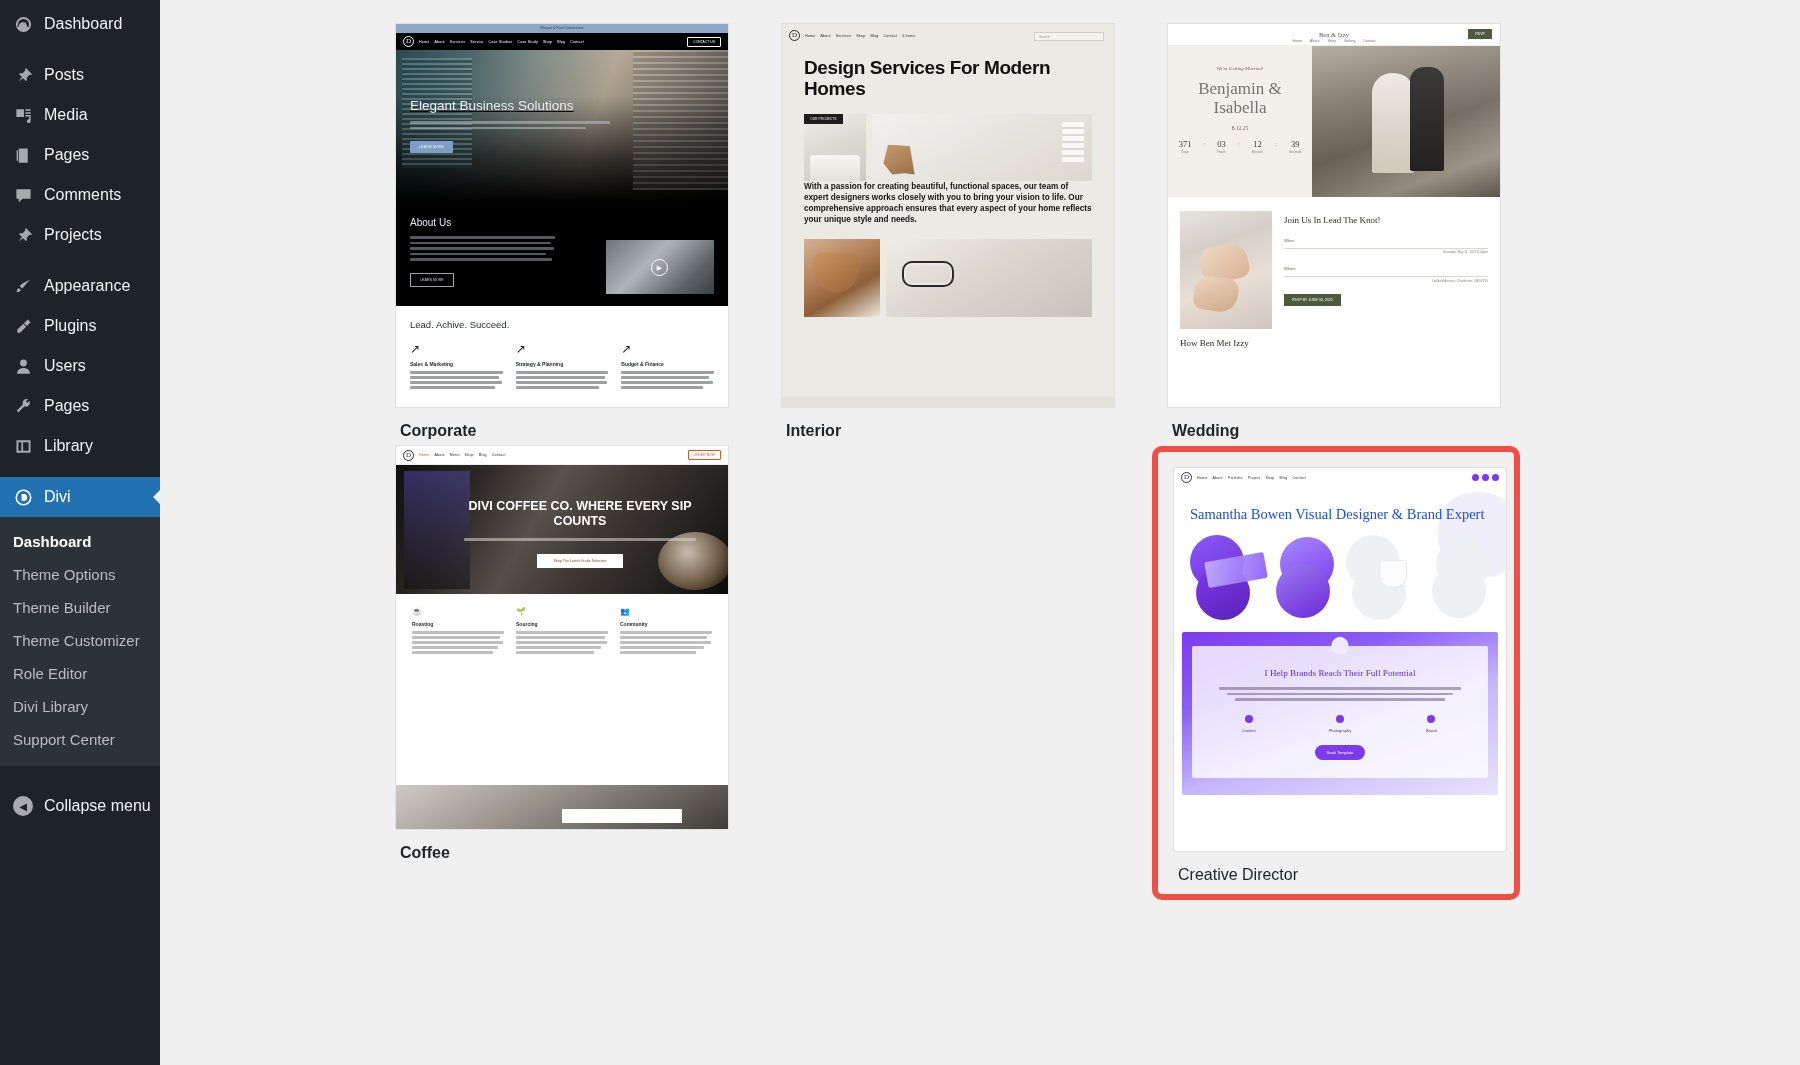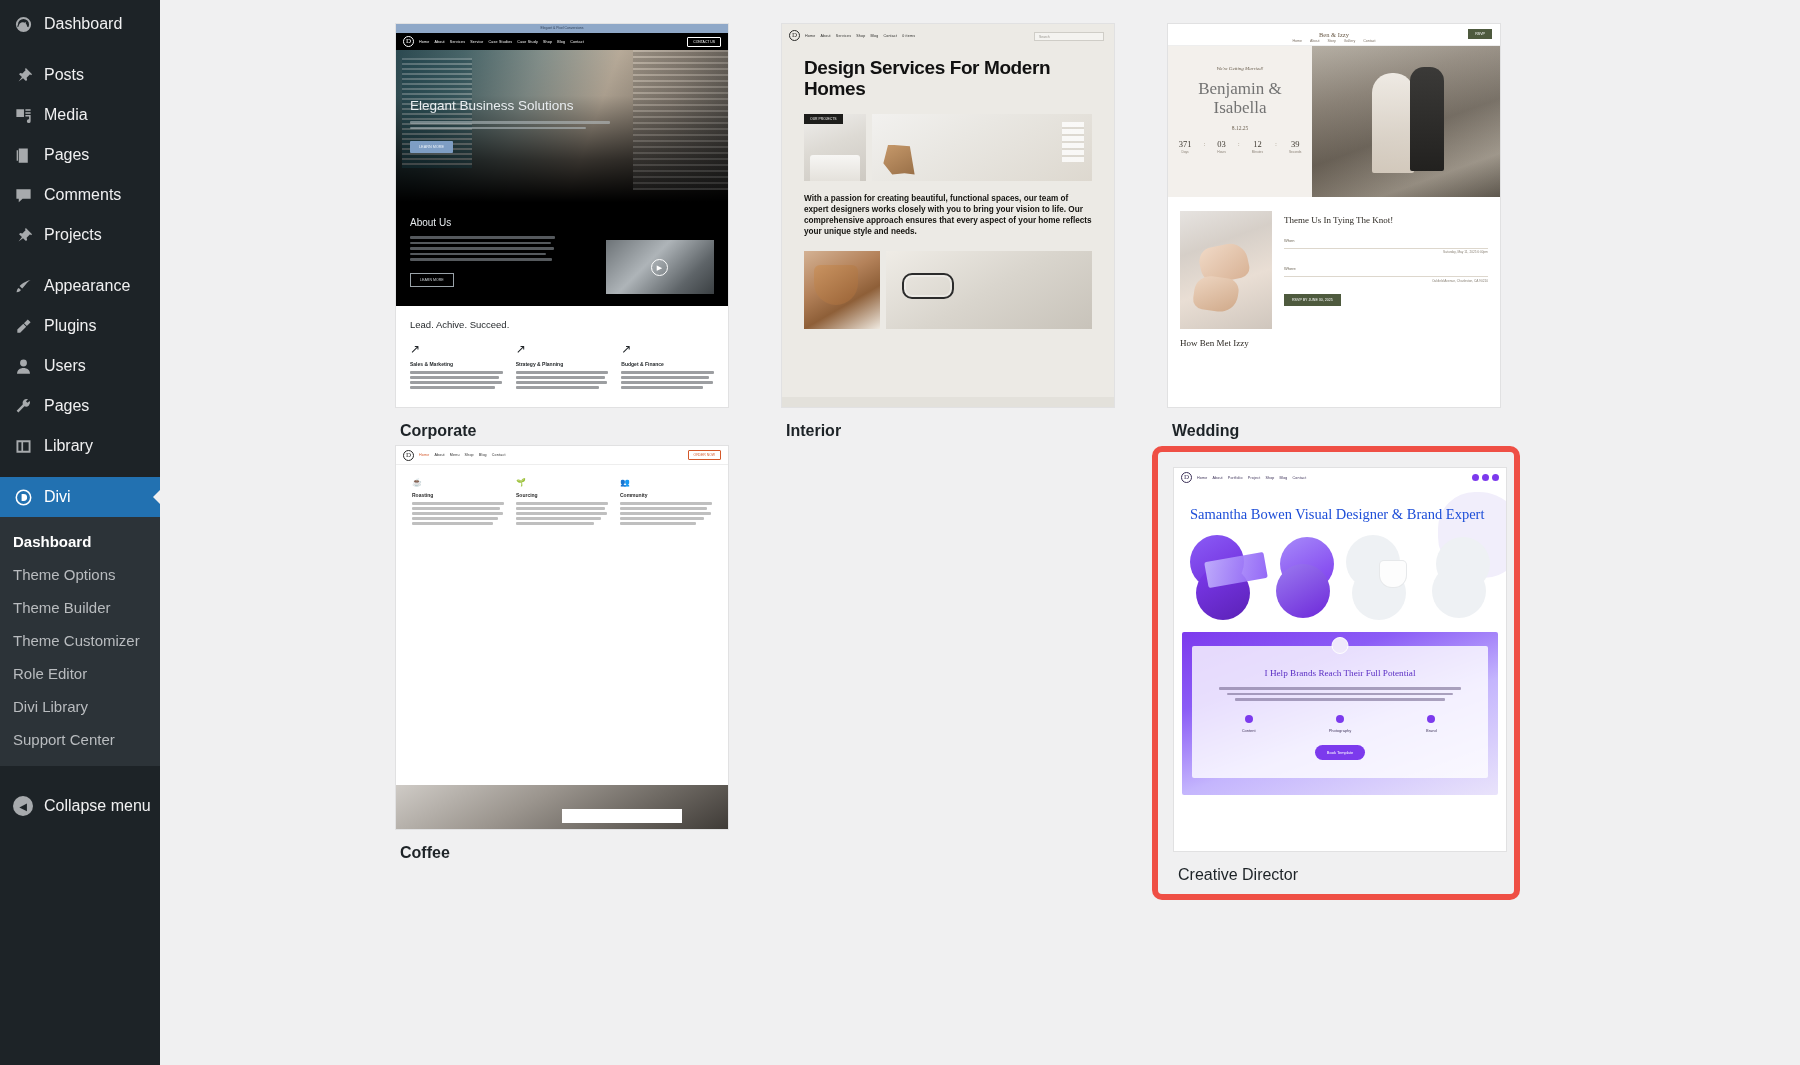--- a/index.html
+++ b/index.html
@@ -160,21 +160,21 @@
   .c1-hero::before {
     content:""; position:absolute; left:6px; top:8px; width:70px; height:110px;
     background: repeating-linear-gradient(180deg, rgba(255,255,255,.20) 0 2px, rgba(20,60,70,.35) 2px 5px);
     filter: blur(.4px);
   }
   .c1-hero::after {
     content:""; position:absolute; right:0px; top:0px; width:95px; height:140px;
     background: repeating-linear-gradient(180deg, rgba(255,255,255,.22) 0 2px, rgba(70,70,70,.3) 2px 6px);
     opacity:.75;
   }
-  .c1-hero-inner { position: absolute; left: 14px; top: 48px; right: 17px; z-index: 3; }
+  .c1-hero-inner { position: absolute; left: 14px; top: 48px; right: 17px; z-index: 3; text-decoration: underline; }
   .c1-h1 { color: #e9edf0; font-size: 13.5px; line-height: 1.22; font-weight: 400; }
   .c1-sub { color: #b9c2c7; margin-top: 7px; width: 200px; }
   .c1-sub .blurline { margin-bottom: 3px; }
   .c1-cta {
     margin-top: 9px; background: #7e9ec4; color: #eaf1f8;
     font-size: 3.8px; padding: 4px 9px; display: inline-block; border-radius: 1px;
   }
   .c1-about { background: #000; padding: 15px 14px 16px; position: relative; height: 104px; }
   .c1-about h3 { color: #e7ebee; font-size: 10px; font-weight: 400; }
   .c1-about .body { margin-top: 8px; width: 145px; color: #9aa3a9; }
@@ -233,21 +233,21 @@
     content:""; position:absolute; left:10px; bottom:6px; width:34px; height:30px;
     background: linear-gradient(150deg,#c08b55,#8a5a2c);
     clip-path: polygon(18% 0,82% 6%,96% 100%,66% 96%,30% 100%,4% 62%);
     opacity: .85;
   }
   .c2-img2::after {
     content:""; position:absolute; right:8px; top:8px; width:22px; height:40px;
     background: repeating-linear-gradient(180deg, rgba(255,255,255,.8) 0 5px, rgba(220,216,208,.9) 5px 7px);
   }
   .c2-para {
-    margin-top: 12px; font-size: 8.2px; font-weight: 700;
+    font-size: 8.2px; font-weight: 700;
     line-height: 1.38; color: #14130f;
   }
   .c2-imgs2 { display: flex; gap: 6px; margin-top: 13px; height: 78px; }
   .c2-i1 {
     flex: 0 0 76px;
     background: linear-gradient(150deg,#d4b294 0%, #b4825a 38%, #8e5f38 64%, #efe9e0 100%);
     position: relative;
   }
   .c2-i1::after{
     content:""; position:absolute; left:10px; top:14px; width:44px; height:40px;
@@ -769,21 +769,21 @@
                   <div class="c3-cn">39</div>
                   <div class="c3-cl">Seconds</div>
                 </div>
               </div>
             </div>
             <div class="c3-hero-r"></div>
           </div>
           <div class="c3-mid">
             <div class="c3-photo"></div>
             <div class="c3-txt">
-              <div class="c3-h2">Theme Us In Tying The Knot!</div>
+              <div class="c3-h2">Join Us In Lead The Knot!</div>
               <div class="c3-field">
                 <div class="c3-flab">When</div>
                 <div class="c3-fline"></div>
                 <div class="c3-fval">Saturday, May 11, 2025 6:00pm</div>
               </div>
               <div class="c3-field">
                 <div class="c3-flab">Where</div>
                 <div class="c3-fline"></div>
                 <div class="c3-fval">Oakfield Avenue, Charleston, CA 90210</div>
               </div>
@@ -801,20 +801,29 @@
         <div class="c4">
           <div class="mini-nav c4-nav">
             <span class="divi-logo">D</span>
             <span class="mini-link act">Home</span>
             <span class="mini-link">About</span>
             <span class="mini-link">Menu</span>
             <span class="mini-link">Shop</span>
             <span class="mini-link">Blog</span>
             <span class="mini-link">Contact</span>
             <span class="mini-btn">ORDER NOW</span>
+          </div>
+          <div class="c4-hero">
+            <div class="c4-hero-in">
+              <div class="c4-h1">DIVI COFFEE CO. WHERE EVERY SIP COUNTS</div>
+              <div class="c4-sub">
+                <div class="blurline"></div>
+              </div>
+              <div class="c4-cta">Shop The Latest Grade Selection</div>
+            </div>
           </div>
           <div class="c4-feats">
             <div class="c4-f">
               <div class="c4-ficon" style="color:#d4582a">☕</div>
               <h5>Roasting</h5>
               <div class="blurline" style="width:100%"></div>
                 <div class="blurline" style="width:96%"></div>
               <div class="blurline" style="width:99%"></div>
                 <div class="blurline" style="width:93%"></div>
               <div class="blurline" style="width:88%"></div>

